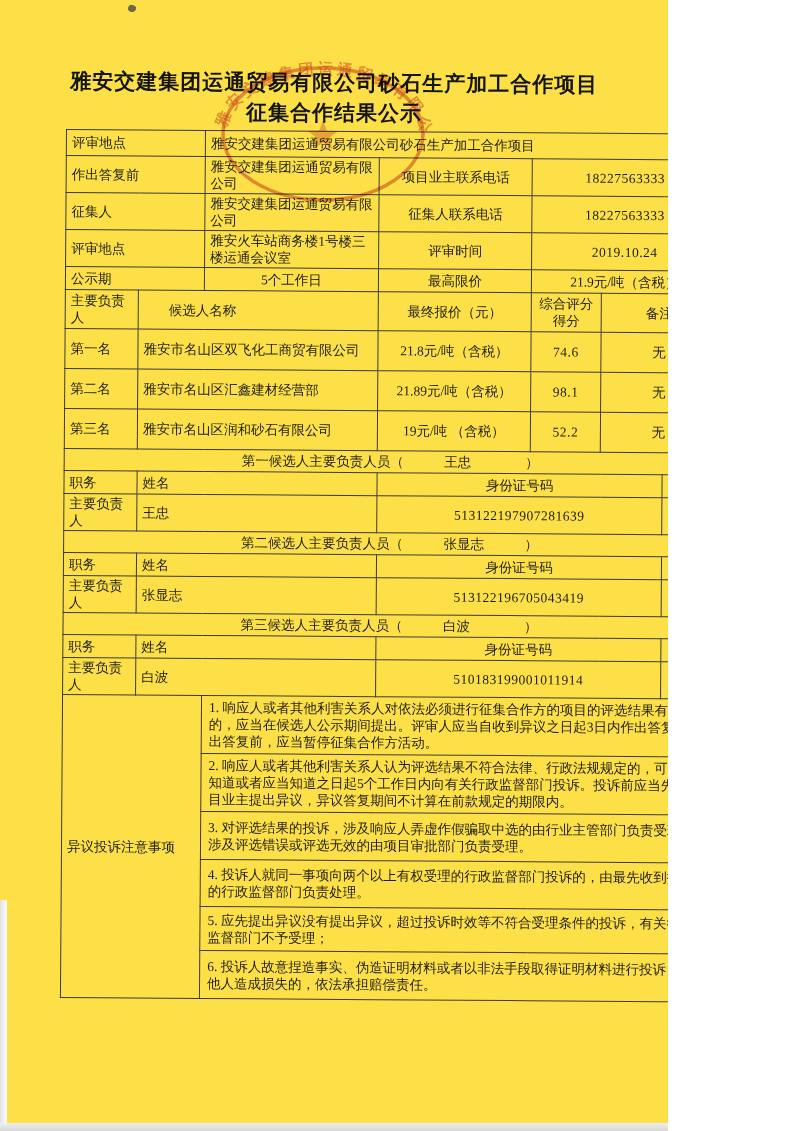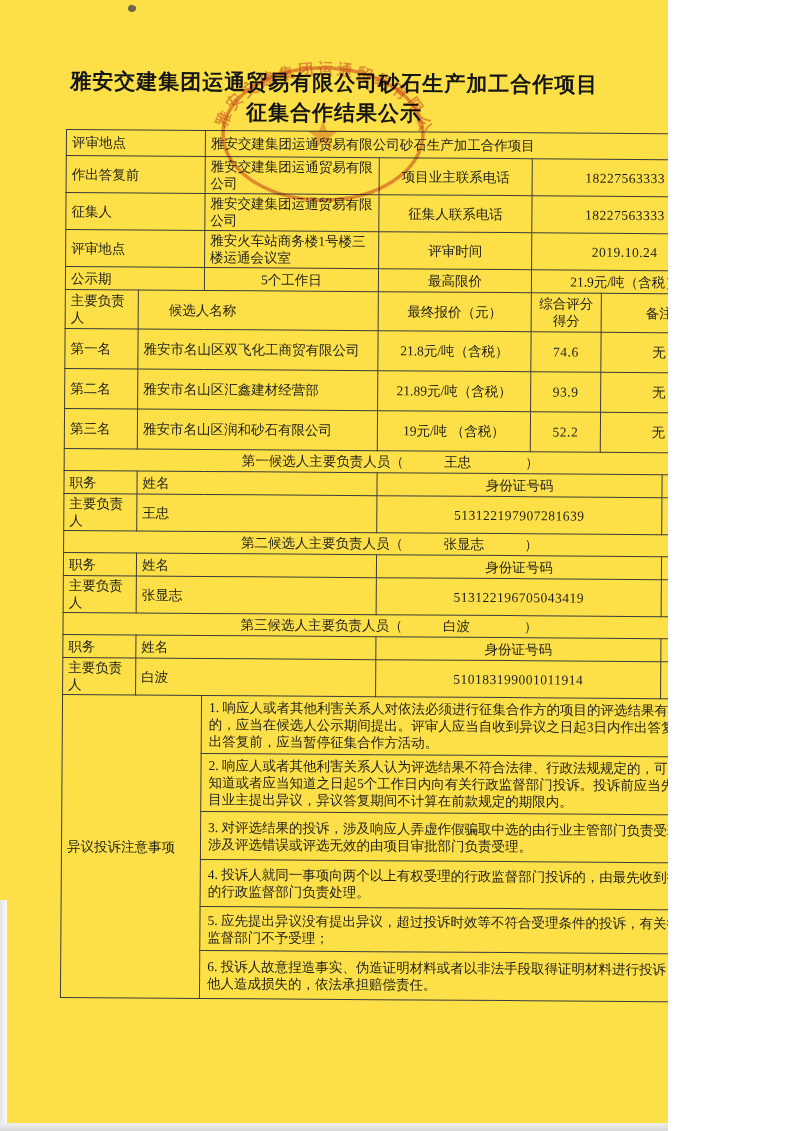--- a/index.html
+++ b/index.html
@@ -93,21 +93,21 @@
         <td class="lbl">第一名</td>
         <td colspan="2" class="lbl">雅安市名山区双飞化工商贸有限公司</td>
         <td class="ctr">21.8元/吨（含税）</td>
         <td class="ctr num">74.6</td>
         <td colspan="2" class="ctr">无</td>
       </tr>
       <tr class="h40">
         <td class="lbl">第二名</td>
         <td colspan="2" class="lbl">雅安市名山区汇鑫建材经营部</td>
         <td class="ctr">21.89元/吨（含税）</td>
-        <td class="ctr num">93.9</td>
+        <td class="ctr num">98.1</td>
         <td colspan="2" class="ctr">无</td>
       </tr>
       <tr class="h40">
         <td class="lbl">第三名</td>
         <td colspan="2" class="lbl">雅安市名山区润和砂石有限公司</td>
         <td class="ctr">19元/吨 （含税）</td>
         <td class="ctr num">52.2</td>
         <td colspan="2" class="ctr">无</td>
       </tr>
 

